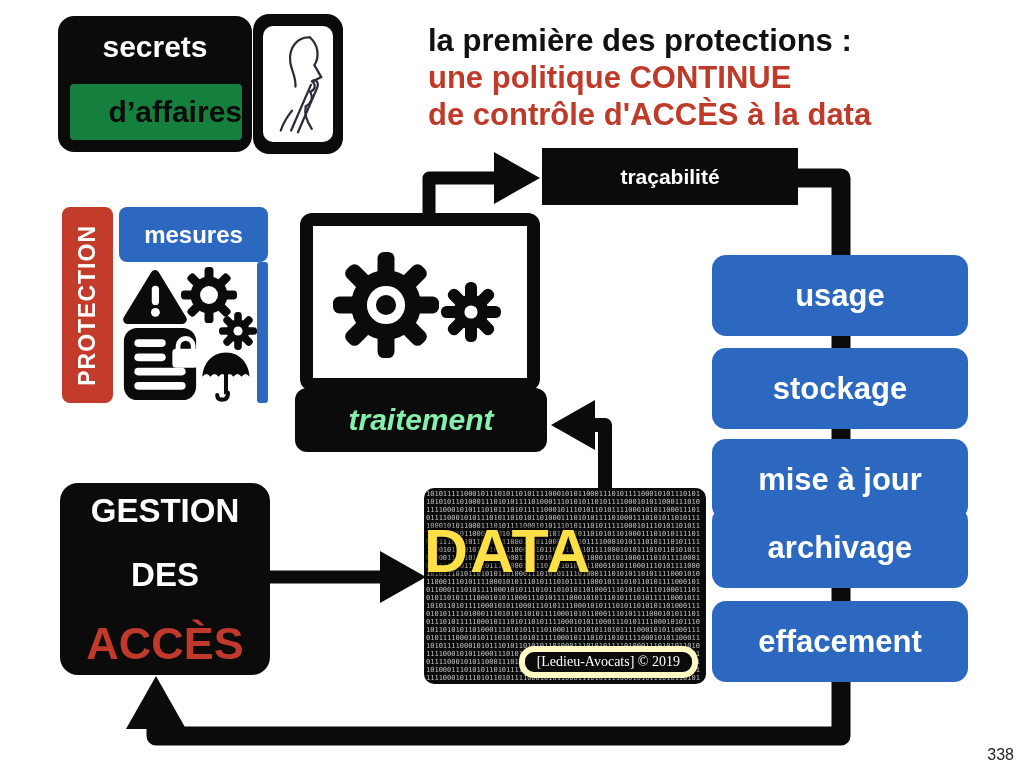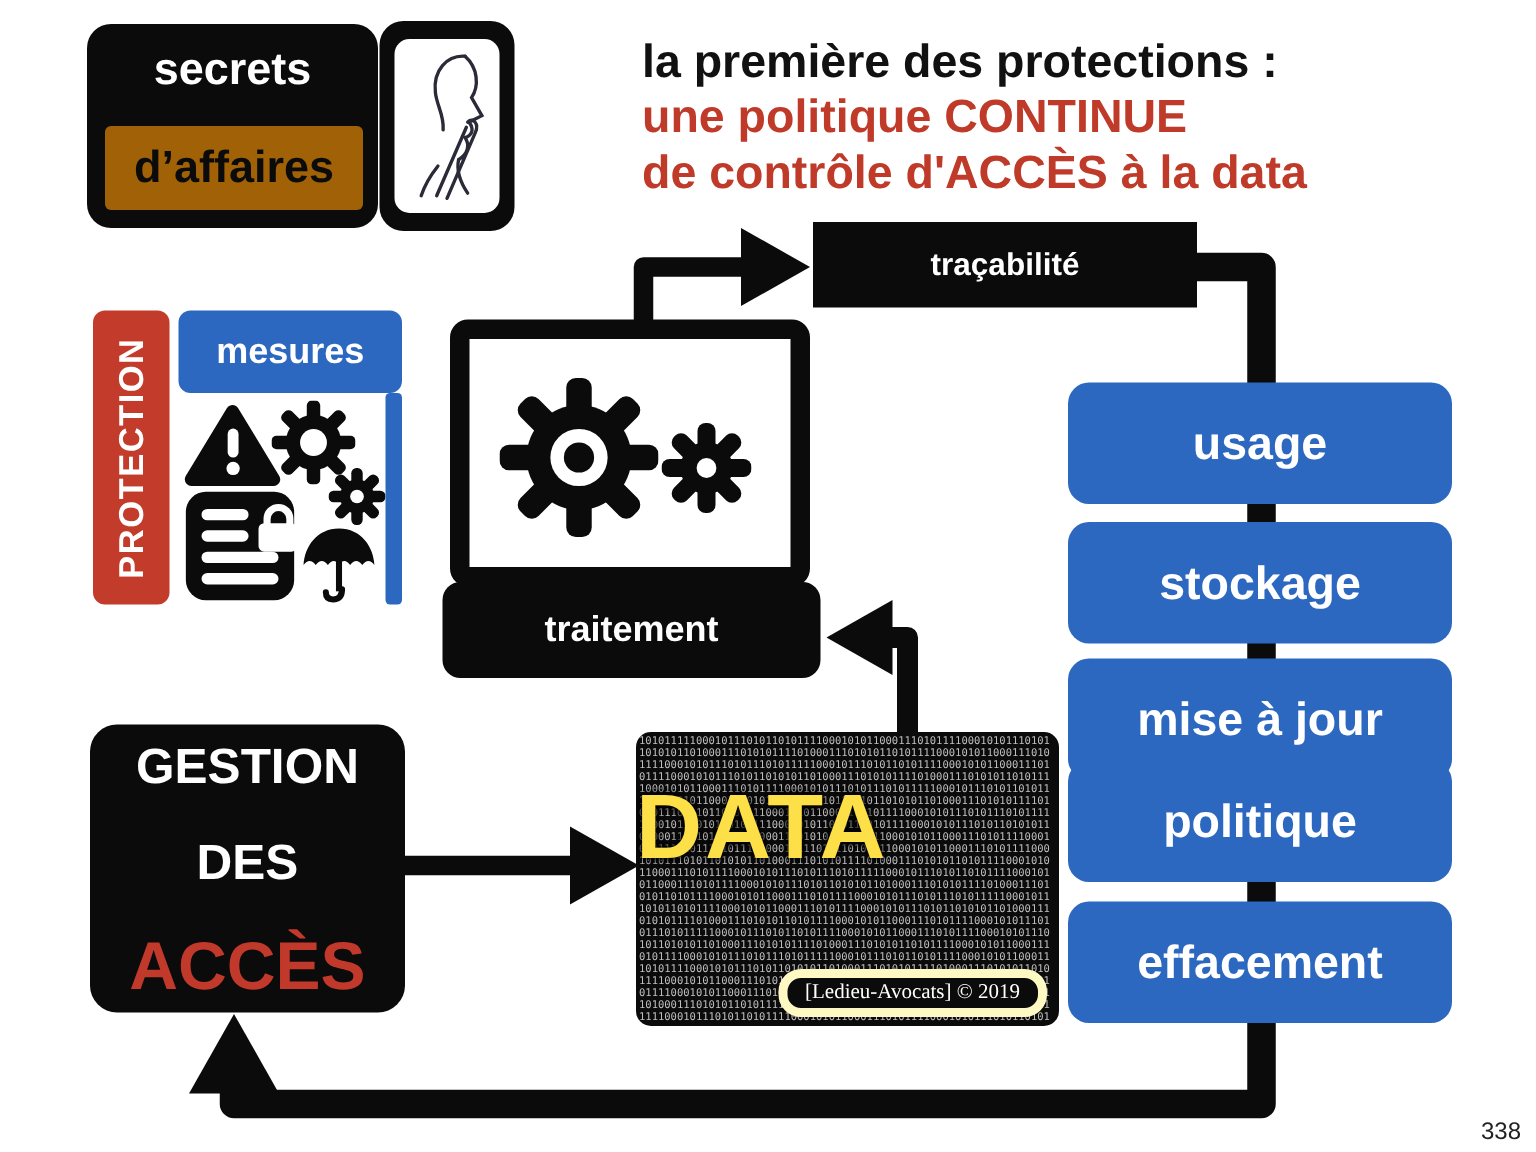--- a/index.html
+++ b/index.html
@@ -9,21 +9,21 @@
 
   
   .flow-svg { position:absolute; left:0; top:0; width:1024px; height:768px; z-index:1; }
 
   
   .logo-text-box { position:absolute; left:58px; top:16px; width:194px; height:136px;
     background:#0b0b0b; border-radius:16px; z-index:2; }
   .logo-secrets { position:absolute; left:0; top:14px; width:100%; text-align:center;
     color:#fff; font-size:30px; font-weight:bold; }
   .logo-white-box { position:absolute; left:12px; top:68px; width:172px; height:56px;
-    background:#a16207; border-radius:4px; display:flex; align-items:center; justify-content:center; }
+    background:#15803d; border-radius:4px; display:flex; align-items:center; justify-content:flex-end; }
   .logo-white-box span { color:#0b0b0b; font-size:30px; font-weight:bold; }
   .logo-icon-box { position:absolute; left:253px; top:14px; width:90px; height:140px;
     background:#0b0b0b; border-radius:16px; z-index:2; }
   .logo-icon-inner { position:absolute; left:10px; top:12px; width:70px; height:116px;
     background:#fff; border-radius:10px; display:flex; align-items:center; justify-content:center; }
 
   
   .title-block { position:absolute; left:428px; top:22px; width:560px; z-index:2;
     font-weight:bold; font-size:31px; line-height:37px; }
   .title-line-1 { color:#111; }
@@ -47,21 +47,21 @@
   .icon-abs { position:absolute; }
   .raisonnables-box { position:absolute; left:62px; top:403px; width:206px; height:45px;
     background:#2d68c0; border-radius:8px; display:flex; align-items:center; justify-content:center; z-index:2; }
   .raisonnables-box span { color:#fff; font-size:23px; font-weight:bold; }
 
   
   .laptop-screen { position:absolute; left:300px; top:213px; width:240px; height:178px;
     background:#fff; border:13px solid #0b0b0b; border-radius:12px; z-index:2; }
   .traitement-bar { position:absolute; left:295px; top:388px; width:252px; height:64px;
     background:#0b0b0b; border-radius:12px; display:flex; align-items:center; justify-content:center; z-index:3; }
-  .traitement-bar span { color:#ffffff; font-size:24px; font-weight:bold; }
+  .traitement-bar span { color:#86efac; font-size:30px; font-weight:bold;font-style:italic; }
 
   
   .gestion-box { position:absolute; left:60px; top:483px; width:210px; height:192px;
     background:#0b0b0b; border-radius:18px; display:flex; flex-direction:column;
     align-items:center; justify-content:center; gap:23px; z-index:2; }
   .gestion-line { color:#fff; font-size:33px; font-weight:bold; line-height:1.25; }
   .gestion-acces { color:#c0392b; font-size:45px; font-weight:bold; line-height:1.1; }
 
   
   .data-box { position:absolute; left:424px; top:488px; width:282px; height:196px;
@@ -246,21 +246,21 @@
   <div class="lifecycle-item" style="top:218px;margin-top:37px;">
     <span>usage</span>
   </div>
   <div class="lifecycle-item" style="top:328px;margin-top:20px;">
     <span>stockage</span>
   </div>
   <div class="lifecycle-item" style="top:406px;margin-top:33px;">
     <span>mise à jour</span>
   </div>
   <div class="lifecycle-item" style="top:507px;">
-    <span>politique</span>
+    <span>archivage</span>
   </div>
   <div class="lifecycle-item" style="top:601px;">
     <span>effacement</span>
   </div>
 
   <div class="page-number">338</div>
 
 </div>
 
 </body></html>

